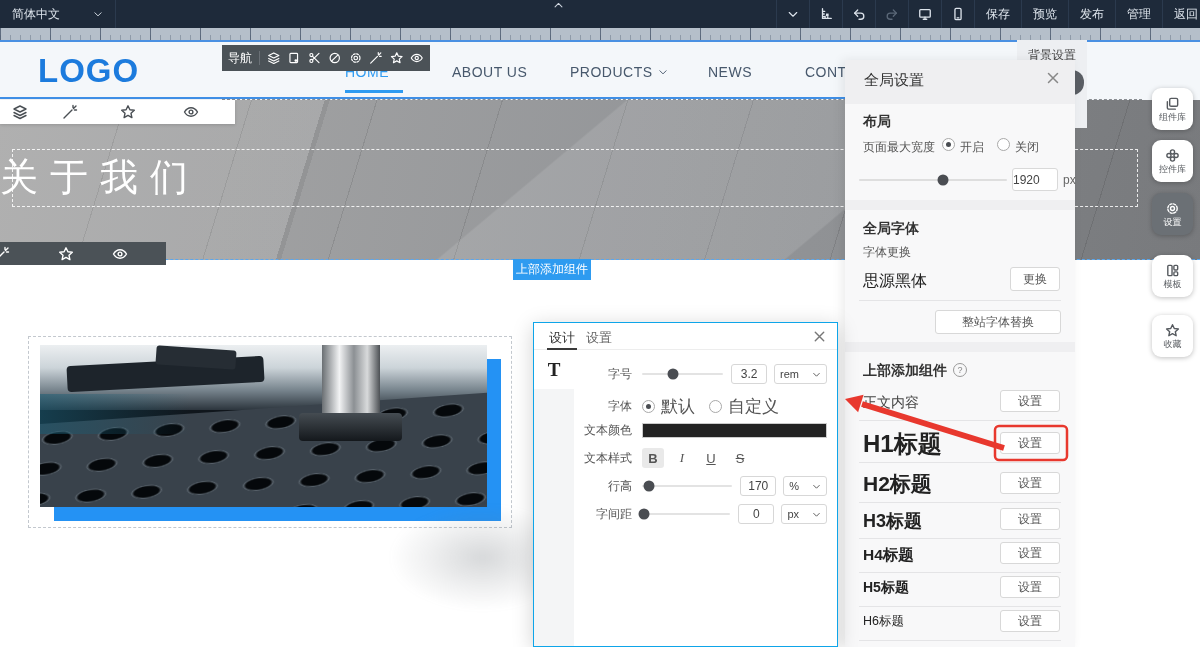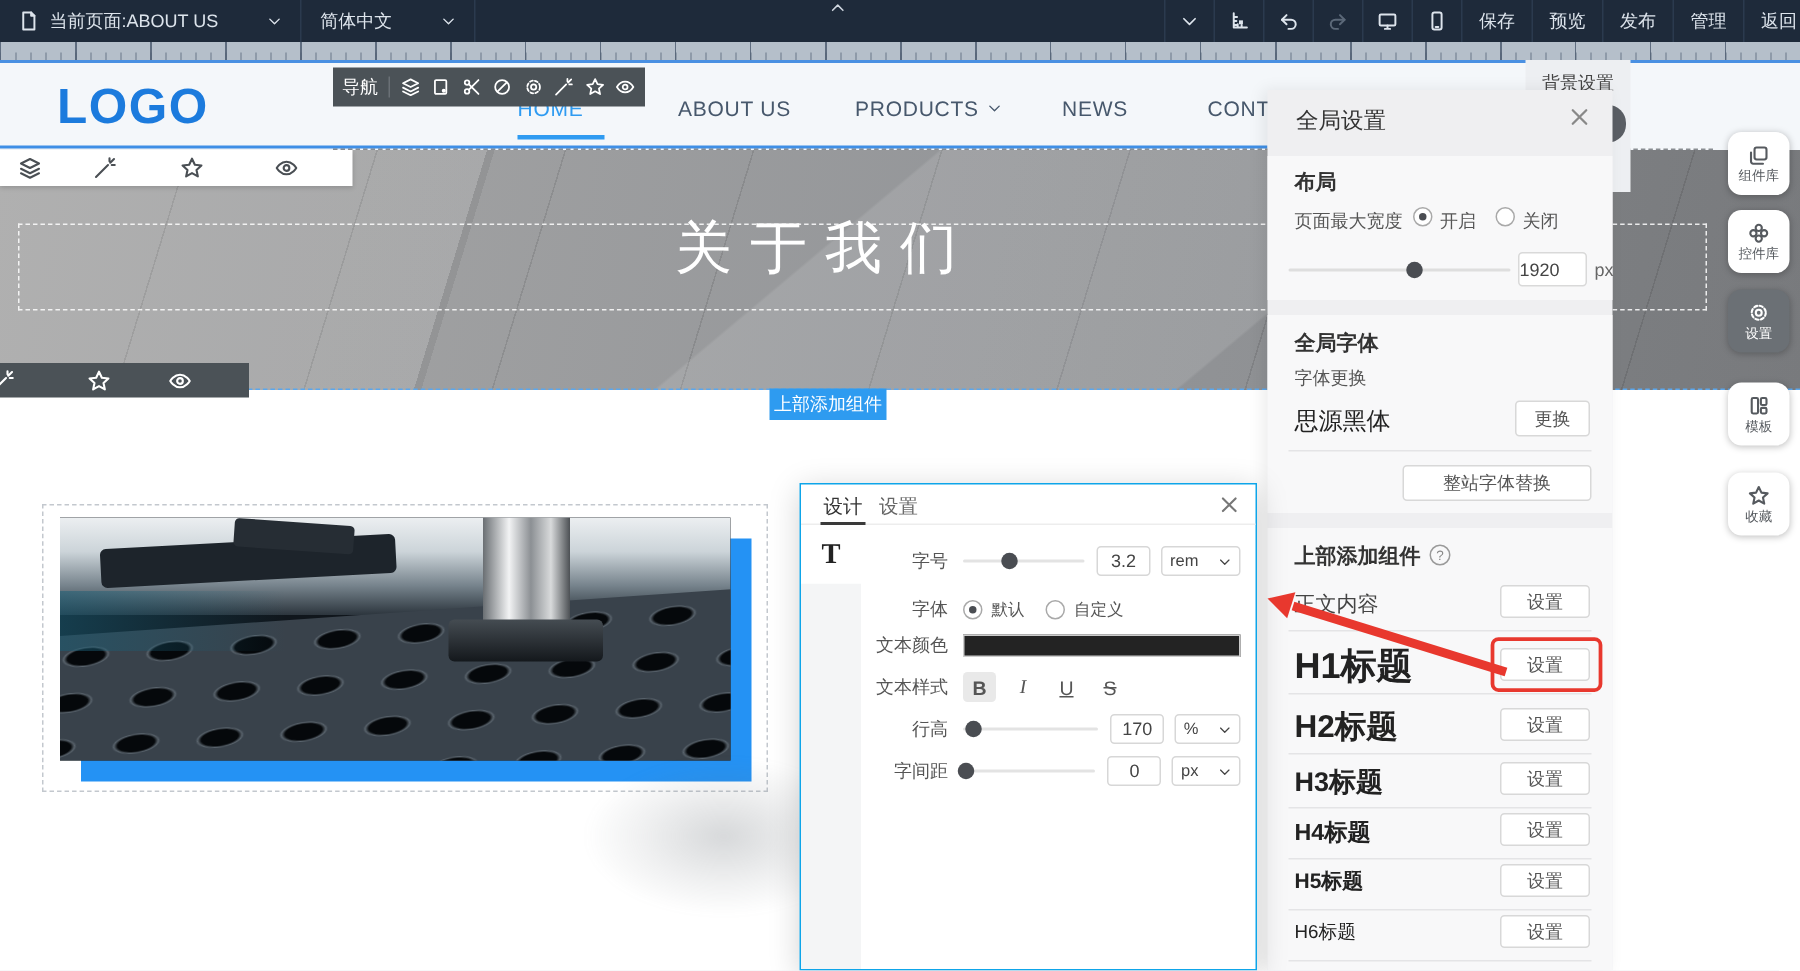--- a/index.html
+++ b/index.html
@@ -36,21 +36,21 @@
 .hdr-blue-line{position:absolute;left:0;top:97px;width:845px;height:2px;background:#3f8fe6;z-index:2}
 .hero-top-dash{position:absolute;left:222px;top:99px;width:920px;height:0;border-top:1px dashed rgba(50,55,60,.55);z-index:2}
 
 .hero{position:absolute;top:100px;left:0;width:1200px;height:160px;z-index:1;overflow:hidden;background:
   linear-gradient(107deg,rgba(255,255,255,.10) 0 26%,rgba(0,0,0,.07) 26% 26.4%,transparent 26.4%),
   linear-gradient(255deg,rgba(0,0,0,.10) 0 18%,transparent 18.4%),
   linear-gradient(140deg,transparent 45%,rgba(255,255,255,.11) 45.2% 70%,transparent 70.2%),
   repeating-linear-gradient(107deg,rgba(0,0,0,.10) 0 1px,transparent 1px 120px),
   linear-gradient(100deg,#a7a7a7,#949699 55%,#86888b)}
 .hero-sel{position:absolute;left:12px;top:49px;width:1126px;height:58px;border:1px dashed rgba(255,255,255,.85)}
-.hero-title{position:absolute;left:0;width:1100px;top:40px;text-align:center;color:#fff;font-size:38px;letter-spacing:12px;cursor:pointer}
+.hero-title{position:absolute;left:0;width:1100px;top:52px;text-align:left;color:#fff;font-size:38px;letter-spacing:12px;cursor:pointer}
 .hero-bottom-dash{position:absolute;left:0;top:259px;width:1200px;border-top:1px dashed #5aa7ee;z-index:3}
 
 .mini-toolbar{position:absolute;display:flex;align-items:center;z-index:5}
 .mini-toolbar .tbtn{width:16px;height:16px;cursor:pointer}
 .mini-toolbar .tbtn svg{width:100%;height:100%;fill:none;stroke:currentColor;stroke-width:1.4;stroke-linecap:round;stroke-linejoin:round}
 .mtw{left:0;top:100px;width:235px;height:24px;background:#fff;color:#4a4f54;box-shadow:0 1px 3px rgba(0,0,0,.15)}
 .mtw .tbtn{position:absolute}
 .mtd{left:0;top:242px;width:166px;height:23px;background:#4b5257;color:#fff;overflow:hidden}
 .mtd .tbtn{position:absolute}
 
@@ -93,21 +93,21 @@
   font-family:"Liberation Serif",serif;font-weight:bold;font-size:19px;color:#222;cursor:pointer}
 .drow{position:absolute;left:40px;right:10px;height:22px;display:flex;align-items:center}
 .rlabel{width:58px;text-align:right;font-size:12px;color:#555;margin-right:10px;flex:0 0 auto;white-space:nowrap}
 .slider{position:relative;width:100px;height:2px;background:#e3e3e3;border-radius:2px;margin-right:8px;cursor:pointer}
 .handle{position:absolute;top:50%;width:11px;height:11px;background:#4a4d52;border-radius:50%;transform:translate(-50%,-50%)}
 .numbox{width:36px;height:20px;border:1px solid #d7d7d7;border-radius:3px;font-size:12px;color:#444;text-align:center;margin-right:7px;background:#fff;font-family:inherit}
 .unitsel{display:flex;align-items:center;gap:13px;border:1px solid #d7d7d7;border-radius:3px;height:20px;padding:0 5px;font-size:11px;color:#444;background:#fff;cursor:pointer}
 .unitsel .ico{width:9px;height:9px}
 .radio{width:13px;height:13px;border:1px solid #a9a9a9;border-radius:50%;display:inline-block;position:relative;background:#fff;cursor:pointer;flex:0 0 auto}
 .radio.on::after{content:"";position:absolute;inset:3px;background:#4a4d52;border-radius:50%}
-.radlab{font-size:11px;color:#555;margin:0 14px 0 6px}
+.radlab{font-size:17px;color:#555;margin:0 14px 0 6px}
 .swatch{flex:1;height:15px;background:#232323;border:1px solid #ccc;cursor:pointer}
 .stl{width:22px;height:20px;display:flex;align-items:center;justify-content:center;font-size:13px;color:#555;margin-right:7px;border-radius:3px;cursor:pointer}
 .stl.b{background:#e9e9e9;font-weight:bold}
 .stl.i{font-style:italic;font-family:"Liberation Serif",serif}
 .stl.u{text-decoration:underline}
 .stl.s{text-decoration:line-through}
 
 
 .gpanel{position:absolute;left:845px;top:60px;width:230px;height:587px;background:#efeff1;z-index:15;
   box-shadow:-3px 0 10px rgba(0,0,0,.08)}
@@ -456,34 +456,20 @@
   <span class="lab">收藏</span>
 </div>
 
 <svg class="anno" width="1200" height="647">
   <rect x="995" y="426" width="72" height="34" rx="4" fill="none" stroke="#e8382e" stroke-width="2.5"></rect>
   <path d="M1004 448 L862 404" stroke="#e8382e" stroke-width="6" fill="none"></path>
   <polygon points="845,399 863.6,394.8 858.1,412.2" fill="#e8382e"></polygon>
 </svg>
 
 <div class="topbar">
-  <div class="tb-item">
-    <span class="ico">
-        <svg viewBox="0 0 16 16">
-          <path d="M4 1.5h6l2.5 2.5v10.5H4z"></path>
-          <path d="M10 1.5V4h2.5"></path>
-        </svg>
-      </span>
-    <span>当前页面:ABOUT US</span>
-    <span class="ico" style="width:10px;height:10px;margin-left:26px">
-        <svg viewBox="0 0 16 16">
-          <path d="M3 6l5 5 5-5"></path>
-        </svg>
-      </span>
-  </div>
   <div class="tb-item" style="width:116px">
     <span>简体中文</span>
     <span class="ico" style="width:10px;height:10px;margin-left:auto">
         <svg viewBox="0 0 16 16">
           <path d="M3 6l5 5 5-5"></path>
         </svg>
       </span>
   </div>
   <div class="tb-collapse">
       <span class="ico">

